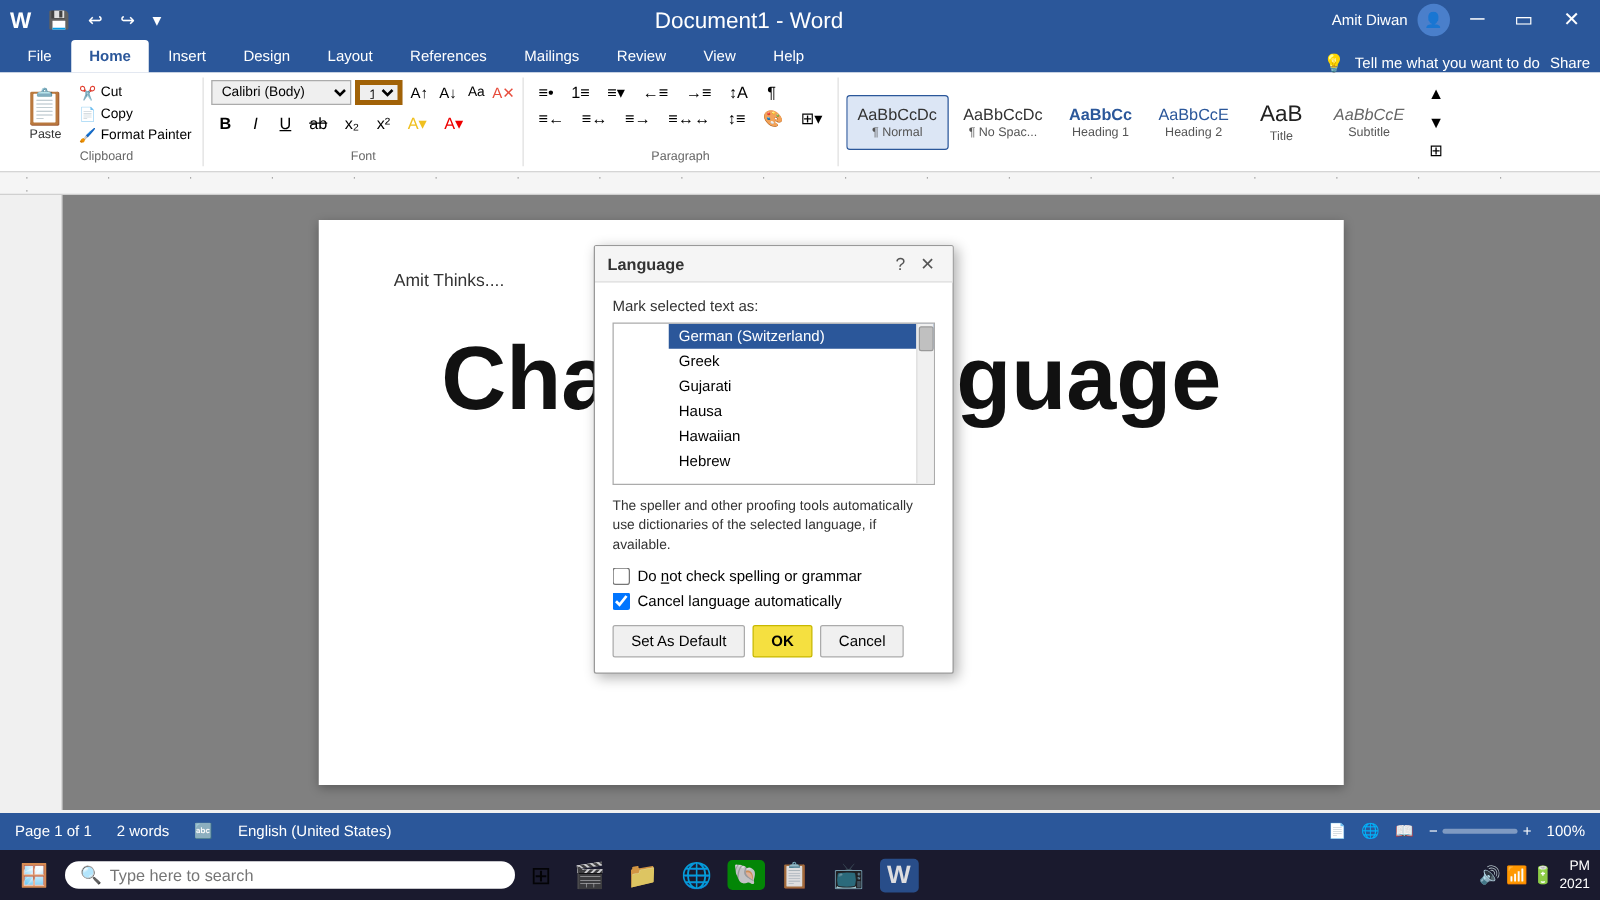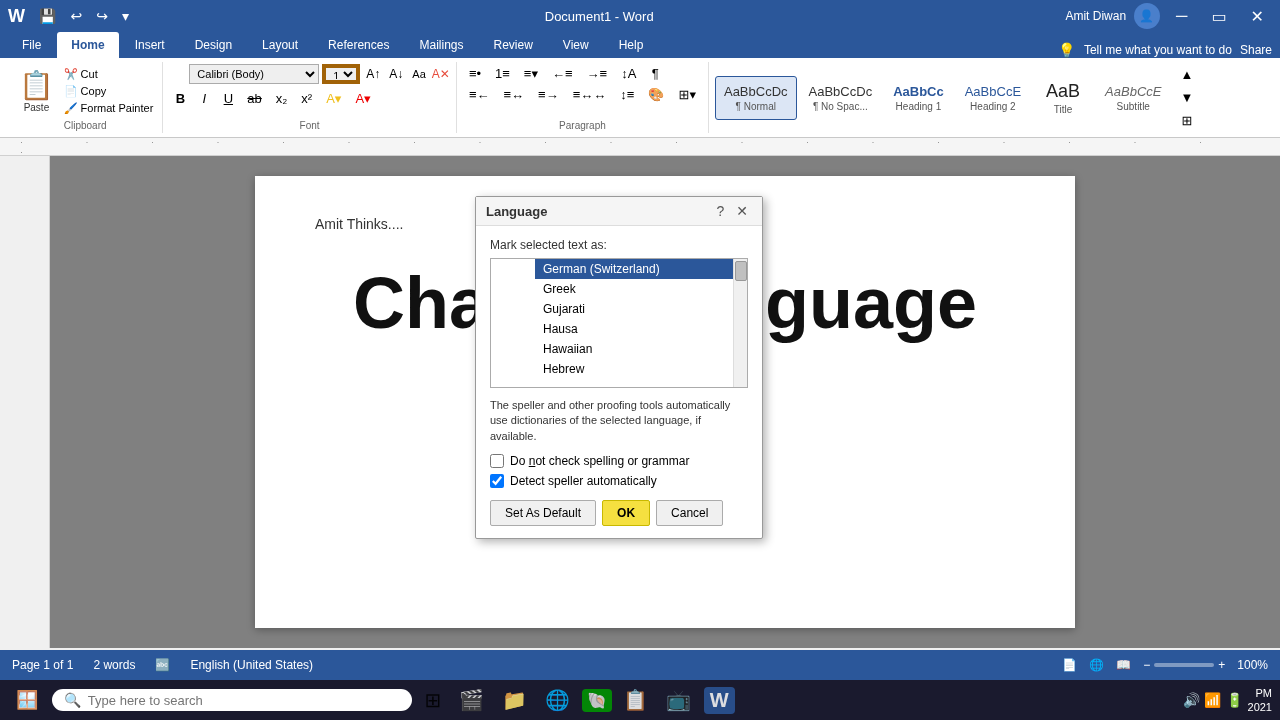--- a/index.html
+++ b/index.html
@@ -9,21 +9,21 @@
     #title-bar {
       background: #2b579a;
       height: 32px;
       display: flex;
       align-items: center;
       justify-content: space-between;
       padding: 0 8px;
       color: white;
     }
     #title-bar-left { display: flex; align-items: center; gap: 6px; }
-    #title-bar-center { font-size: 13px; color: white; }
+    #title-bar-center { font-size: 18px; color: white; }
     #title-bar-right { display: flex; align-items: center; gap: 8px; }
     .title-btn { background: none; border: none; color: white; cursor: pointer; font-size: 16px; padding: 2px 8px; }
 
     
     .qa-btn { background: none; border: none; color: white; cursor: pointer; font-size: 14px; padding: 2px 4px; }
 
     
     #ribbon { background: #2b579a; }
     #ribbon-tabs { display: flex; align-items: flex-end; padding: 0 8px; gap: 2px; }
     .ribbon-tab {
@@ -67,21 +67,21 @@
       border: 1px solid transparent;
       border-radius: 3px;
     }
     .paste-icon { font-size: 28px; color: #2b579a; }
     .paste-label { font-size: 10px; color: #333; }
     .clipboard-sub { display: flex; flex-direction: column; gap: 2px; }
     .small-btn { background: none; border: none; cursor: pointer; font-size: 11px; text-align: left; padding: 1px 3px; border-radius: 2px; display: flex; align-items: center; gap: 3px; }
 
     
     .font-row { display: flex; align-items: center; gap: 3px; margin-bottom: 3px; }
-    .font-select { font-size: 11px; border: 1px solid #ababab; padding: 1px 3px; width: 130px; height: 20px; margin-left: 20px; }
+    .font-select { font-size: 11px; border: 1px solid #ababab; padding: 1px 3px; width: 112px; height: 20px; }
     .font-size-select { font-size: 11px; border: 4px solid #a16207; padding: 1px 3px; width: 38px; height: 20px; }
     .font-size-btn { font-size: 12px; background: none; border: none; cursor: pointer; padding: 1px 3px; }
     .font-aa-btn { font-size: 11px; background: none; border: none; cursor: pointer; padding: 1px 3px; }
     .clear-btn { font-size: 12px; background: none; border: none; cursor: pointer; color: #e74c3c; }
     .format-row { display: flex; align-items: center; gap: 2px; }
     .fmt-btn { font-size: 13px; background: none; border: 1px solid transparent; cursor: pointer; padding: 1px 5px; border-radius: 2px; min-width: 22px; text-align: center; }
     .fmt-btn.bold { font-weight: bold; }
     .fmt-btn.italic { font-style: italic; }
     .fmt-btn.underline { text-decoration: underline; }
 
@@ -435,21 +435,21 @@
                 <div class="lang-scrollbar-thumb"></div>
               </div>
             </div>
             <div id="speller-note">The speller and other proofing tools automatically use dictionaries of the selected language, if available.</div>
             <div class="dialog-checkbox-row">
               <input type="checkbox" id="chk-no-check" style="">
               <label for="chk-no-check">Do <span style="text-decoration:underline;">n</span>ot check spelling or grammar</label>
             </div>
             <div class="dialog-checkbox-row">
               <input type="checkbox" id="chk-detect" checked="" style="">
-              <label for="chk-detect">Detect speller automatically</label>
+              <label for="chk-detect">Cancel language automatically</label>
             </div>
             <div id="dialog-buttons">
               <button class="dlg-btn">Set As Default</button>
               <button class="dlg-btn primary">OK</button>
               <button class="dlg-btn">Cancel</button>
             </div>
           </div>
         </div>
       </div>
     </div>

